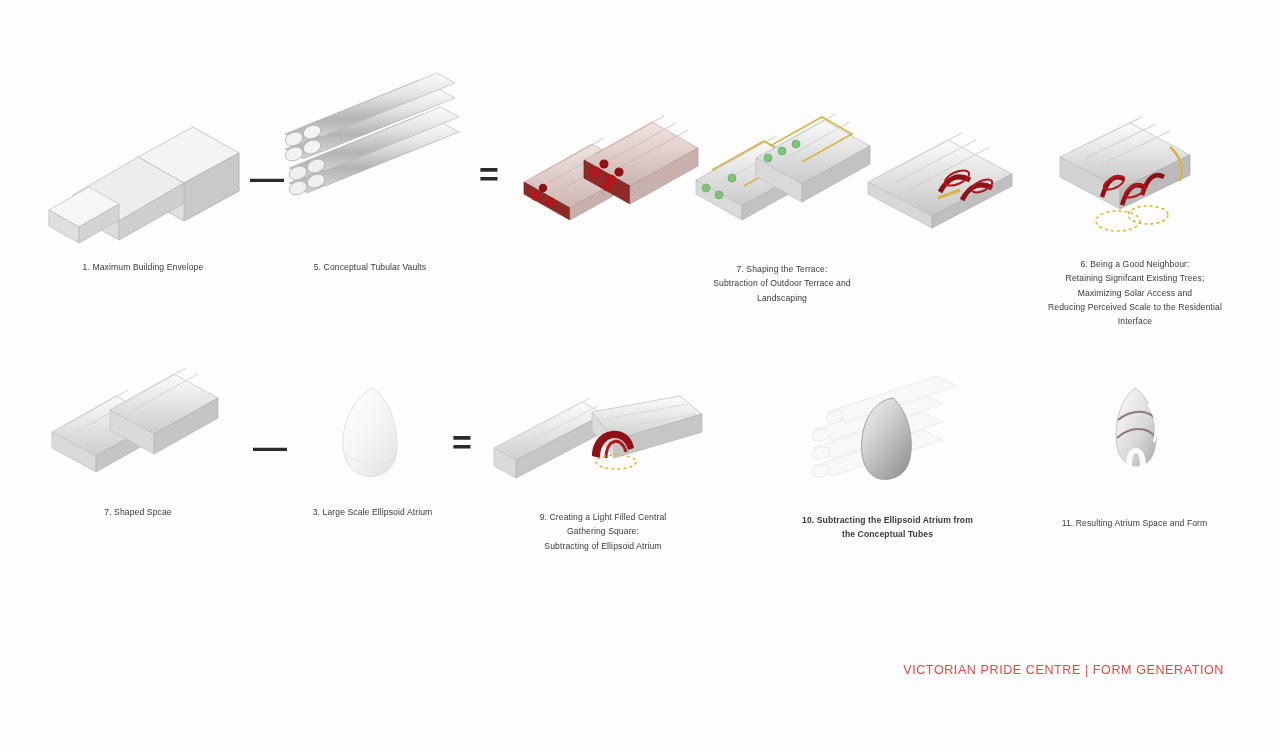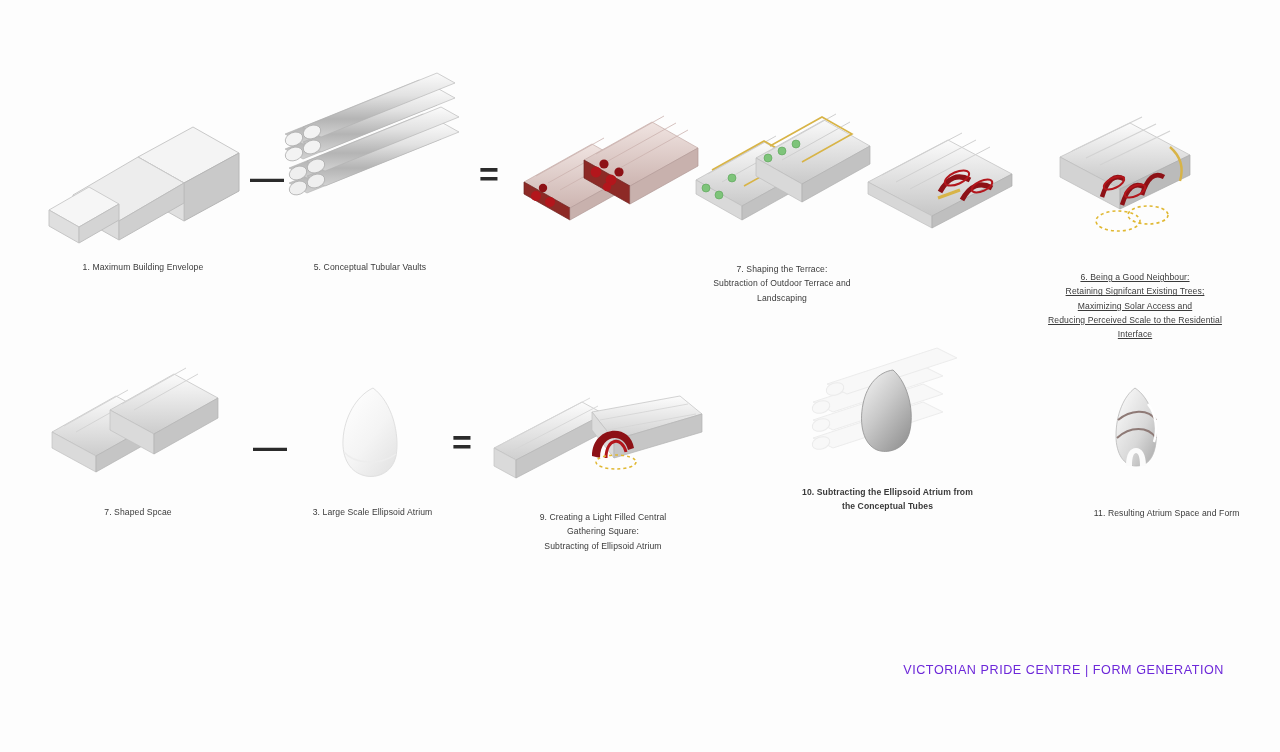--- a/index.html
+++ b/index.html
@@ -24,21 +24,21 @@
   .op{
     position:absolute;color:#2b2b2b;font-weight:700;
     font-family:"Liberation Sans", sans-serif;
     line-height:1;user-select:none;
   }
   .op.minus{font-size:34px;}
   .op.equals{font-size:34px;}
 
   .title{
     position:absolute;right:56px;bottom:75px;
-    font-size:12.6px;letter-spacing:.55px;color:#6d28d9;
+    font-size:12.6px;letter-spacing:.55px;color:#ef4444;
     font-family:"Liberation Sans", sans-serif;
   }
   svg{display:block;overflow:visible;}
 </style>
 </head>
 <body>
 
 <div class="board">
 
   <div class="step" style="left:33px;top:105px;width:220px;">
@@ -271,21 +271,21 @@
         </g>
         <g fill="none" stroke="#b3161c" stroke-width="2">
           <ellipse cx="74" cy="78" rx="11" ry="5" transform="rotate(-26 74 78)"></ellipse>
           <ellipse cx="95" cy="86" rx="11" ry="5" transform="rotate(-26 95 86)"></ellipse>
         </g>
         <path d="M130,42 q16,14 10,34" fill="none" stroke="#d8b447" stroke-width="2.4"></path>
         <ellipse cx="78" cy="116" rx="22" ry="10" fill="none" stroke="#e0b832" stroke-width="1.6" stroke-dasharray="3 3"></ellipse>
         <ellipse cx="108" cy="110" rx="20" ry="9" fill="none" stroke="#e0b832" stroke-width="1.6" stroke-dasharray="3 3"></ellipse>
       </svg>
     </div>
-    <div class="caption" style="top:165px;width:220px;text-decoration:underline;">6. Being a Good Neighbour:
+    <div class="caption" style="top:152px;width:220px;">6. Being a Good Neighbour:
 Retaining Signifcant Existing Trees;
 Maximizing Solar Access and
 Reducing Perceived Scale to the Residential
 Interface</div>
   </div>
 
   <div class="step" style="left:48px;top:360px;width:180px;">
     <div class="art">
       <svg width="180" height="125" viewBox="0 0 180 125">
         <defs>
@@ -371,21 +371,21 @@
         <path d="M104,74 C104,44 142,40 146,66 L140,68 C136,50 112,52 112,76 Z" fill="#8d1116"></path>
         <path d="M118,76 C118,56 134,54 138,70" fill="none" stroke="#b3161c" stroke-width="3"></path>
         <ellipse cx="128" cy="80" rx="20" ry="7" fill="none" stroke="#e0b832" stroke-width="1.5" stroke-dasharray="3 3"></ellipse>
       </svg>
     </div>
     <div class="caption" style="top:128px;width:220px;">9. Creating a Light Filled Central
 Gathering Square:
 Subtracting of Ellipsoid Atrium</div>
   </div>
 
-  <div class="step" style="left:790px;top:340px;width:195px;font-weight:bold;">
+  <div class="step" style="left:790px;top:368px;width:195px;font-weight:bold;">
     <div class="art">
       <svg width="170" height="125" viewBox="0 0 170 125">
         <defs>
           <linearGradient id="eg2" x1="0.1" y1="0" x2="0.9" y2="1">
             <stop offset="0" stop-color="#f2f2f2"></stop>
               <stop offset="0.45" stop-color="#c9c9c9"></stop>
             <stop offset="1" stop-color="#8f8f8f"></stop>
           </linearGradient>
         </defs>
         <g opacity=".45" fill="#f2f2f2" stroke="#d7d7d7" stroke-width="1">
@@ -423,18 +423,18 @@
             <stop offset="1" stop-color="#a8a8a8"></stop>
           </linearGradient>
         </defs>
         <path d="M45,8 C60,18 68,42 66,62 C64,80 56,86 46,86 C34,86 26,74 26,56 C26,34 34,16 45,8 Z" fill="url(#sg)" stroke="#b9b9b9" stroke-width=".8"></path>
         <path d="M28,40 C40,30 58,28 66,40" fill="none" stroke="#8e7a76" stroke-width="2"></path>
         <path d="M27,58 C40,46 58,46 66,58" fill="none" stroke="#8e7a76" stroke-width="2"></path>
         <path d="M36,86 C36,74 40,68 46,68 C52,68 56,74 56,86 L50,86 C50,76 48,73 46,73 C44,73 42,76 42,86 Z" fill="#fbfbfb"></path>
         <path d="M58,24 C66,34 68,50 64,62" fill="none" stroke="#ffffff" stroke-width="2.4"></path>
       </svg>
     </div>
-    <div class="caption" style="top:126px;width:210px;text-align:right;">11. Resulting Atrium Space and Form</div>
+    <div class="caption" style="top:136px;width:210px;">11. Resulting Atrium Space and Form</div>
   </div>
 
   <div class="title">VICTORIAN PRIDE CENTRE | FORM GENERATION</div>
 
 </div>
 
 </body></html>

